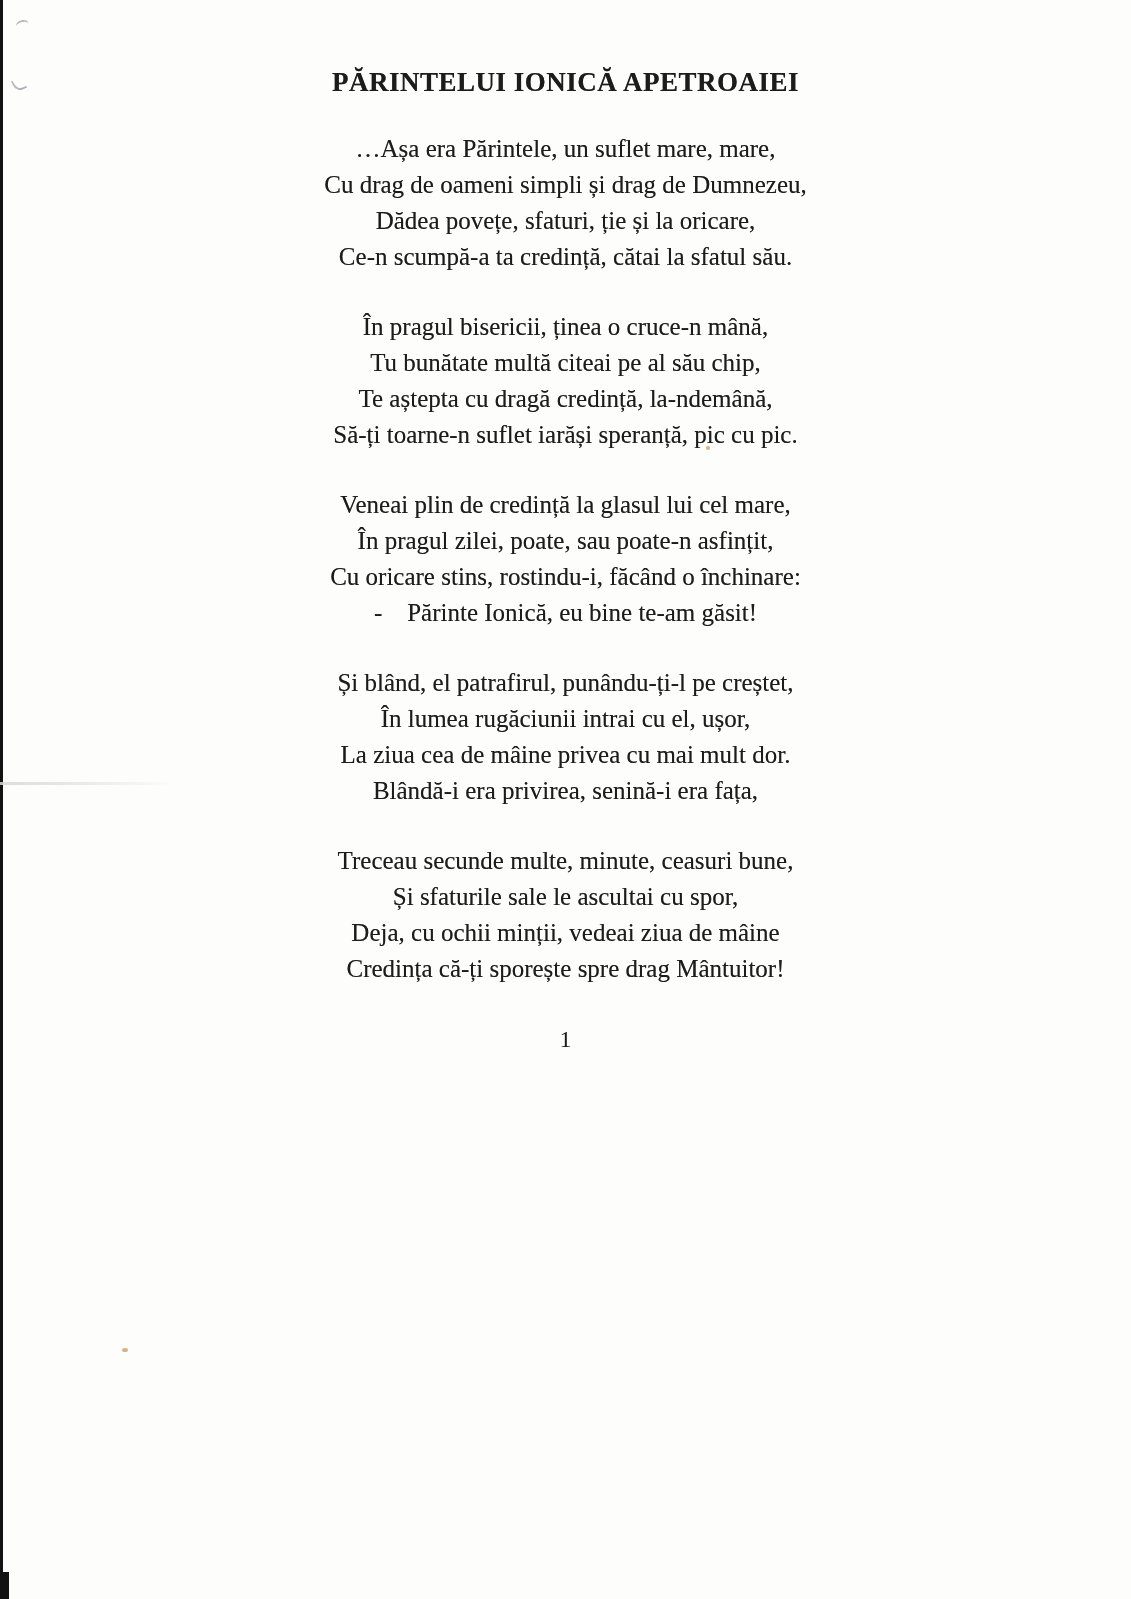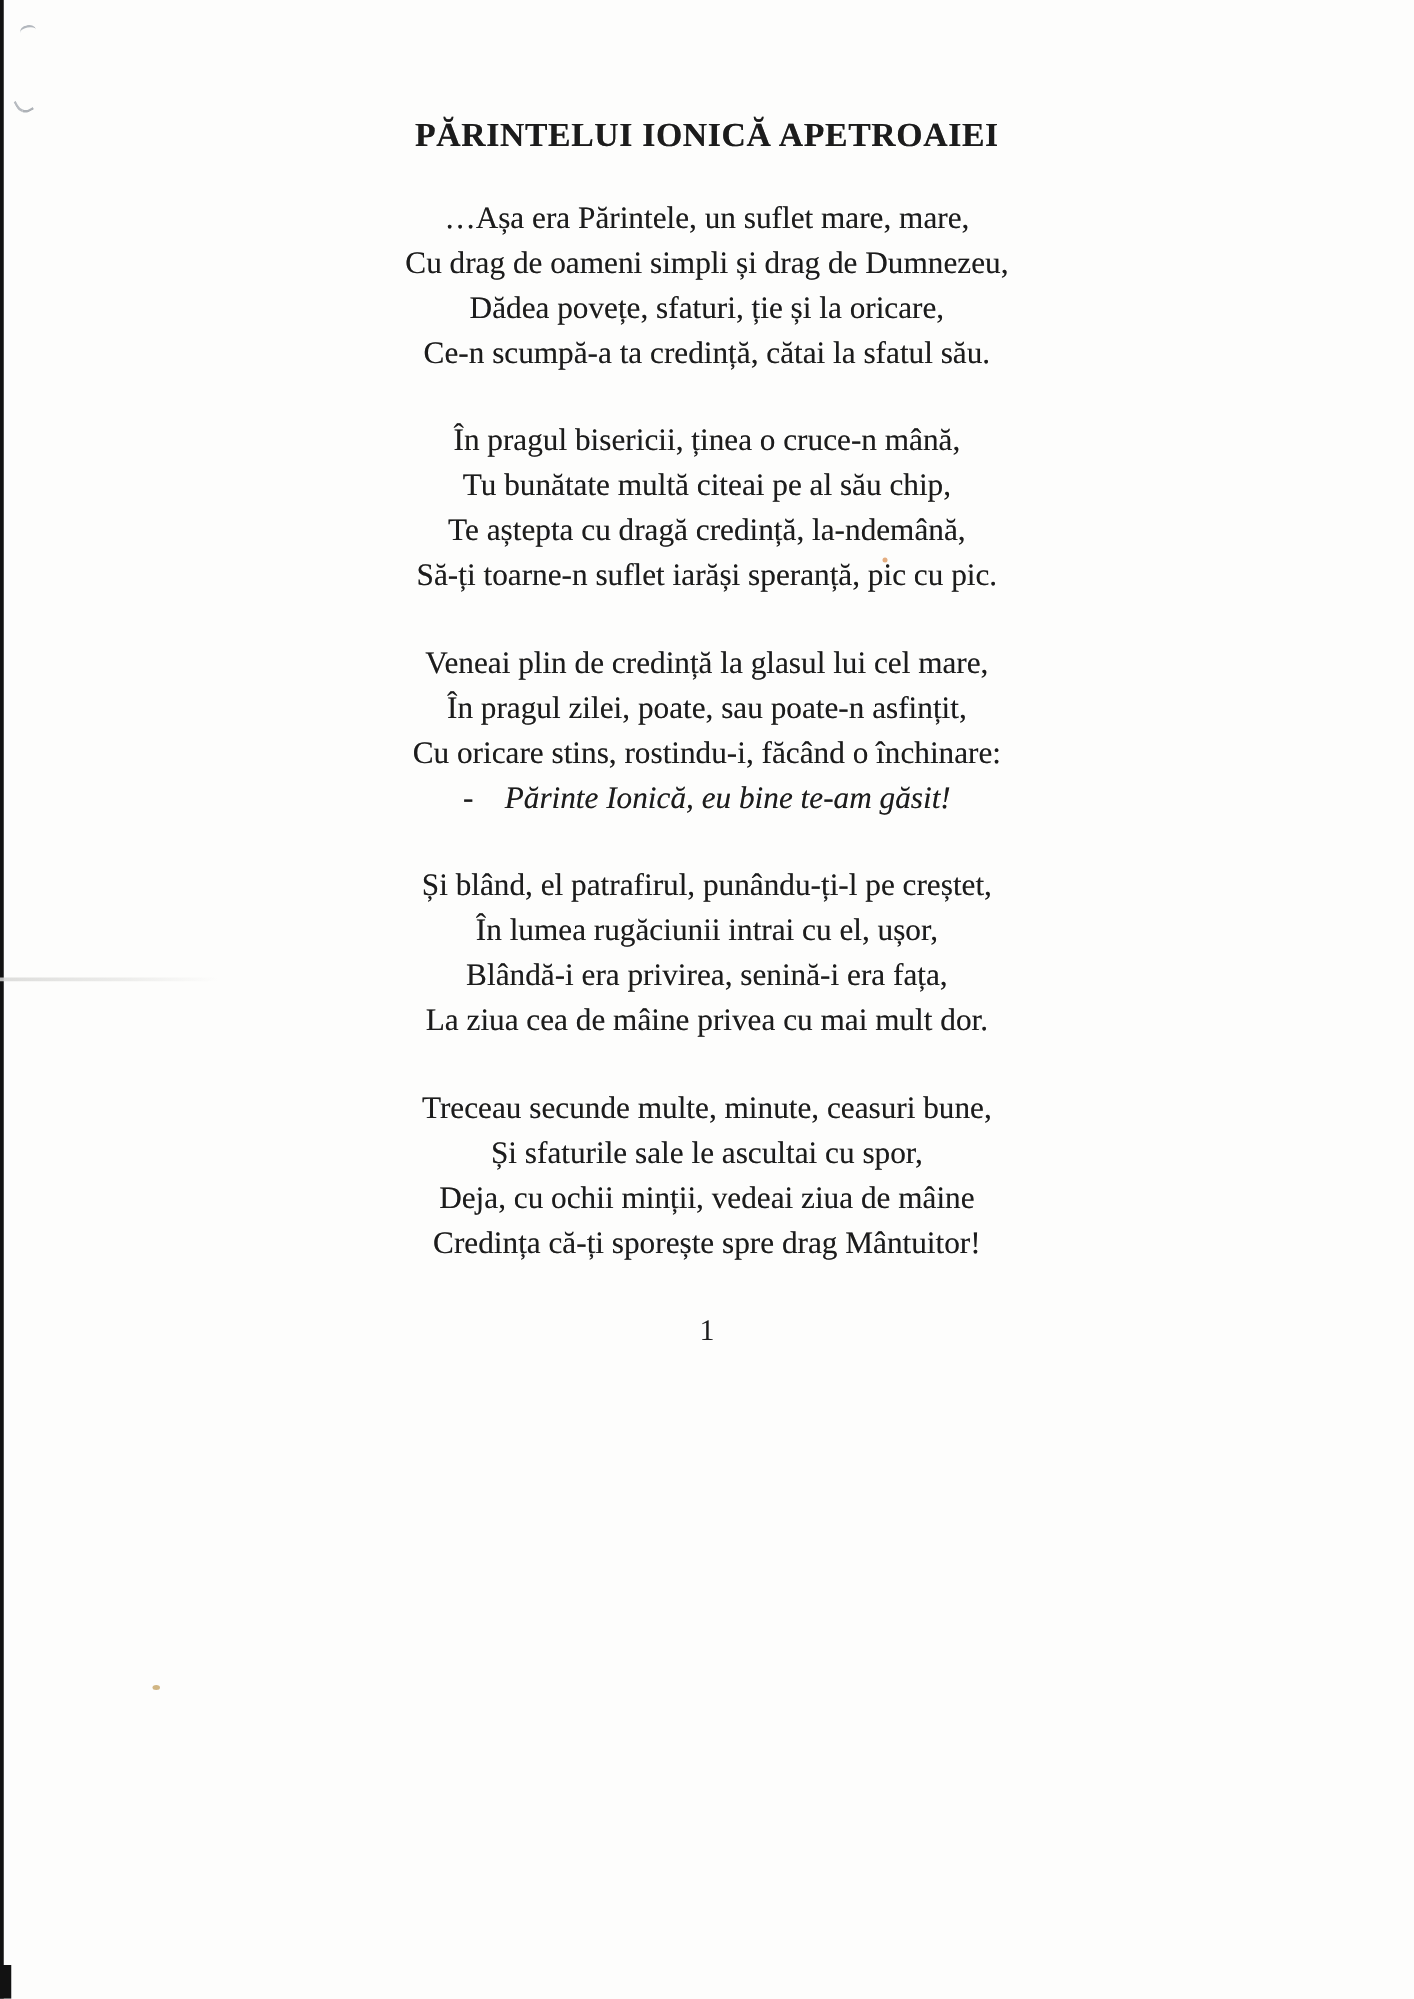--- a/index.html
+++ b/index.html
@@ -9,38 +9,38 @@
     font-family: "Liberation Serif", "DejaVu Serif", serif;
   }
   .page {
     position: relative;
     width: 1131px; height: 1599px;
     box-sizing: border-box;
     background: #fdfdfc;
     color: #1c1c1c;
     text-align: center;
     overflow: hidden;
-    padding-top: 90px;
+    padding-top: 64px;
   }
   .title {
     margin: 0 0 31px 0;
     font-size: 27px;
     line-height: 36px;
     font-weight: bold;
     letter-spacing: 0.5px;
     text-shadow: 0 0 0.5px rgba(0,0,0,0.55);
   }
   .stanza { margin: 0 0 34px 0; }
   .stanza p {
     margin: 0;
     font-size: 25px;
     line-height: 36px;
     text-shadow: 0 0 0.4px rgba(0,0,0,0.45);
   }
-  .italic { font-style: italic; }
+  .italic { }
   .page-number {
     margin-top: 21px;
     font-size: 24px;
     line-height: 36px;
   }
   
   .edge-bar {
     position: absolute; left: 0; top: 0;
     width: 3px; height: 1599px;
     background: #121212;
@@ -124,22 +124,22 @@
       <p>Veneai plin de credință la glasul lui cel mare,</p>
       <p>În pragul zilei, poate, sau poate-n asfințit,</p>
       <p>Cu oricare stins, rostindu-i, făcând o închinare:</p>
       <p class="italic">- Părinte Ionică, eu bine te-am găsit!</p>
     </div>
 
 
     <div class="stanza">
       <p>Și blând, el patrafirul, punându-ți-l pe creștet,</p>
       <p>În lumea rugăciunii intrai cu el, ușor,</p>
+      <p>La ziua cea de mâine privea cu mai mult dor.</p>
       <p>Blândă-i era privirea, senină-i era fața,</p>
-      <p>La ziua cea de mâine privea cu mai mult dor.</p>
     </div>
 
     <div class="stanza">
       <p>Treceau secunde multe, minute, ceasuri bune,</p>
       <p>Și sfaturile sale le ascultai cu spor,</p>
       <p>Deja, cu ochii minții, vedeai ziua de mâine</p>
       <p>Credința că-ți sporește spre drag Mântuitor!</p>
     </div>
 
   </div>

